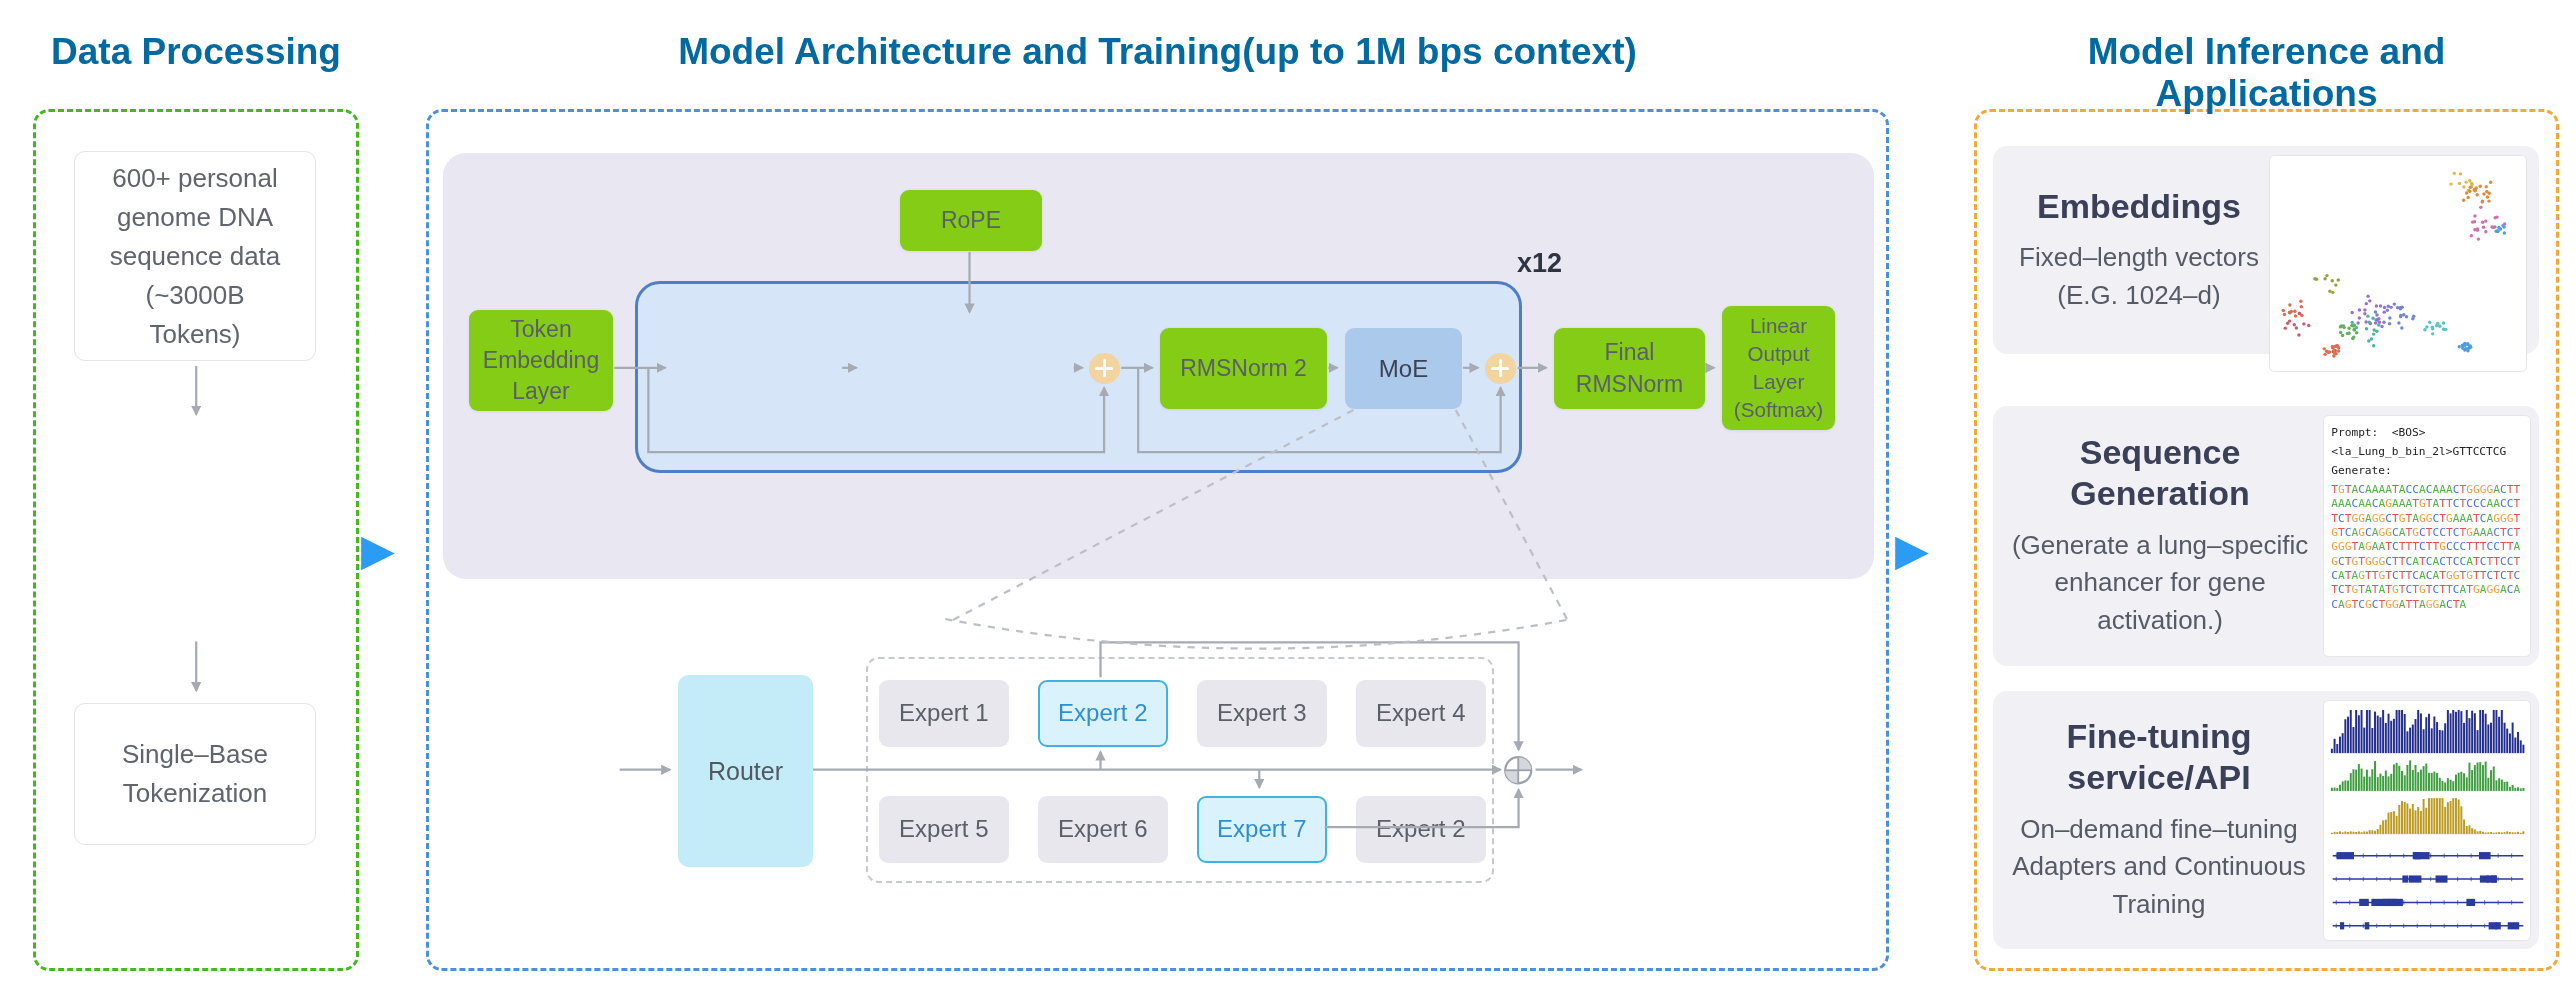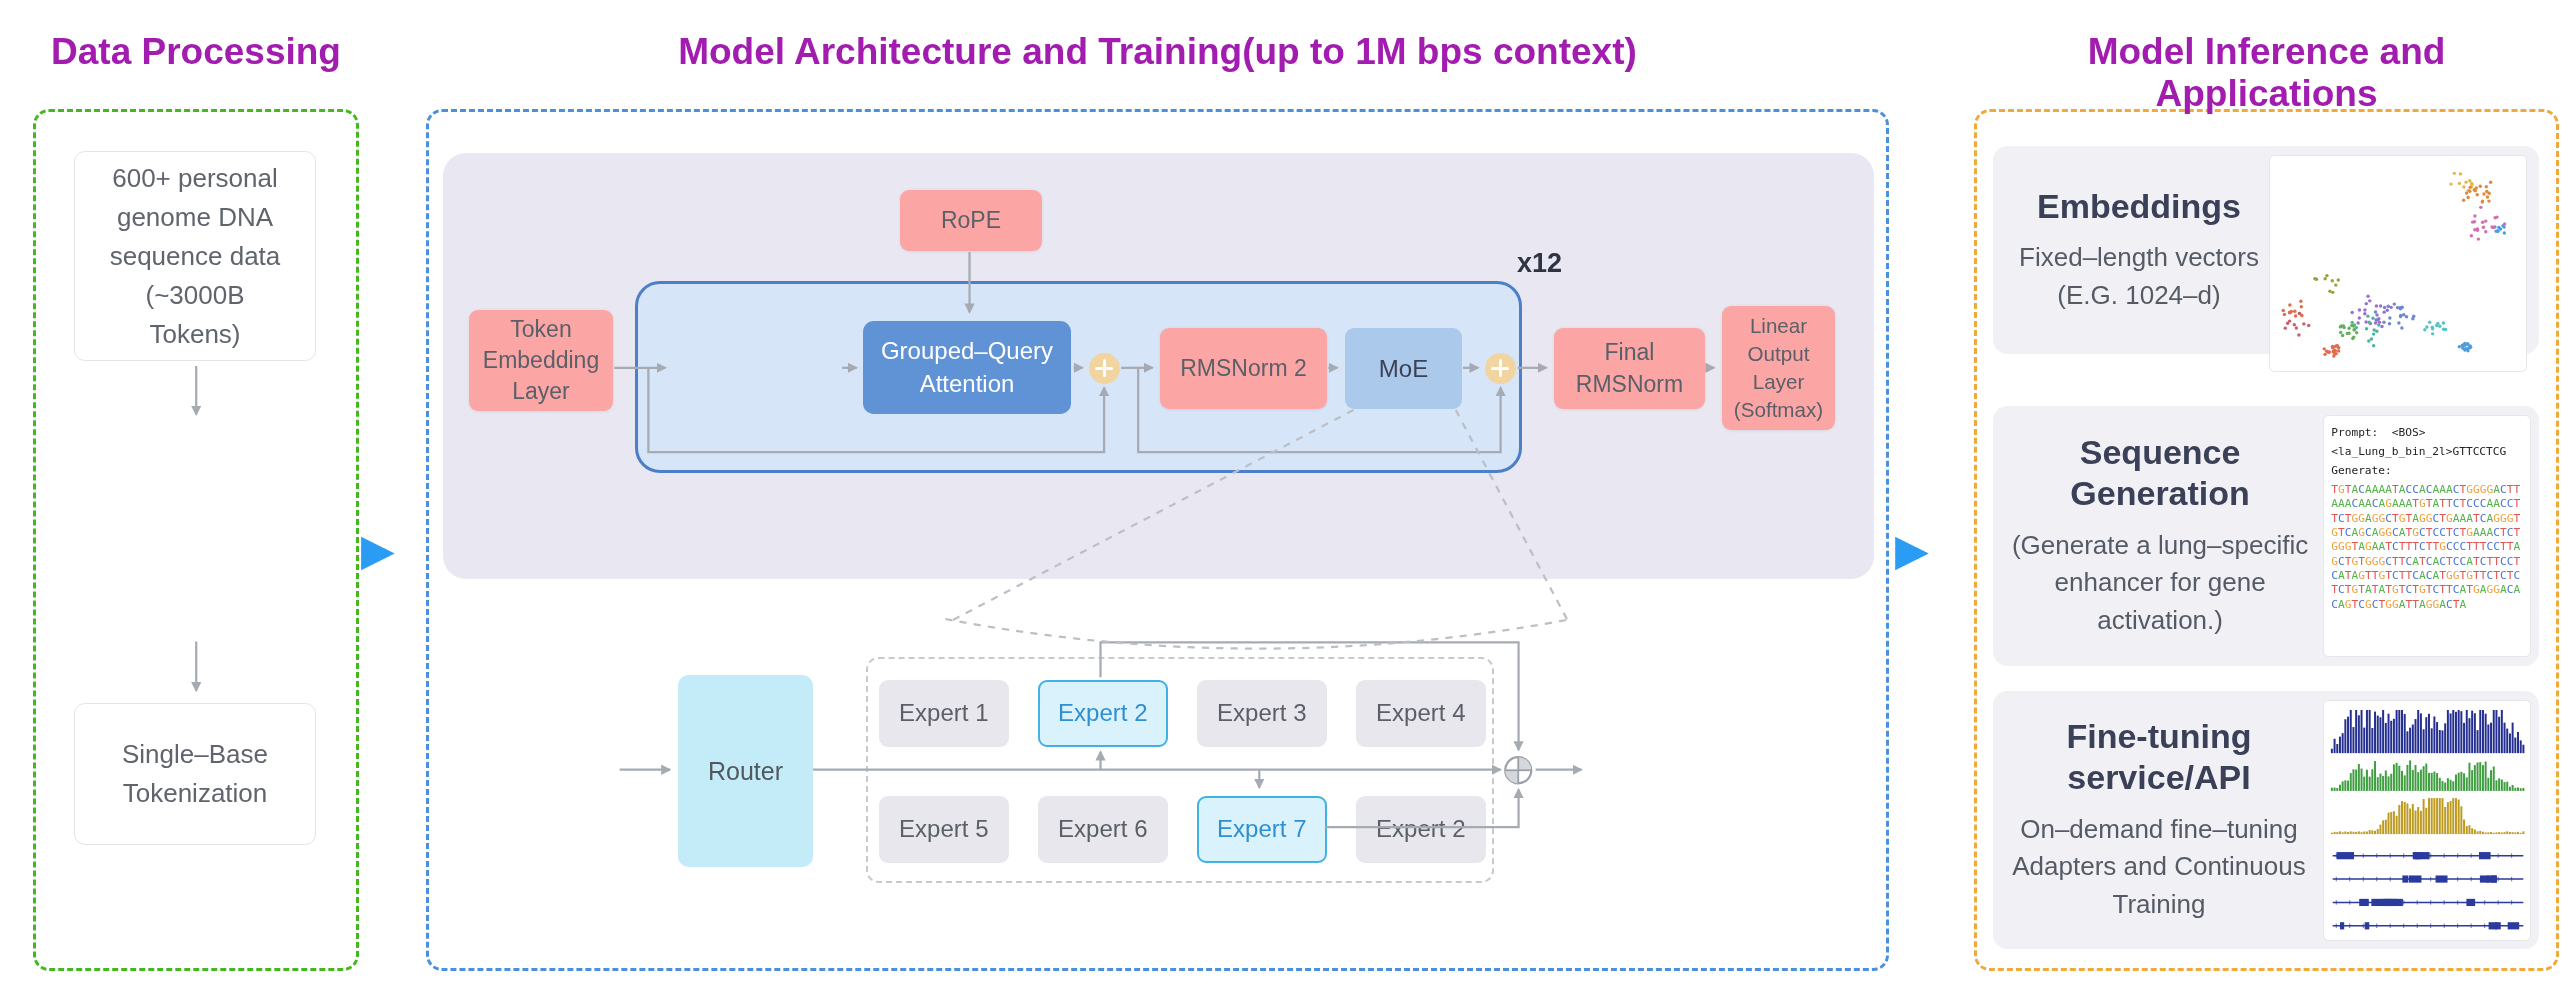--- a/index.html
+++ b/index.html
@@ -1,26 +1,26 @@
 <!DOCTYPE html>
 <html style="--section-green: #44b81e; --section-blue: #4a90dd; --section-orange: #f0a93a; --arrow-blue: #2b9cf4; --gqa-fill: #6093d6; --moe-fill: #abc9eb; --selected-expert: #41b1e2; --base-a: #54b44a; --base-c: #4a74d8; --base-g: #f0a13c; --base-t: #e25555;font-size:14.4px"><head>
 <meta charset="utf-8">
 <style>
   *{margin:0;padding:0;box-sizing:border-box}
   body{background:#ffffff;font-family:"Liberation Sans","DejaVu Sans",sans-serif}
   .canvas{position:relative;width:2576px;height:994px;background:#fff;overflow:hidden}
   .connectors{position:absolute;left:0;top:0;width:2576px;height:994px;z-index:2;pointer-events:none}
-  .sec-title{position:absolute;top:30.5px;font-size:37px;font-weight:bold;color:#a21caf;text-align:center;z-index:3}
+  .sec-title{position:absolute;top:30.5px;font-size:37px;font-weight:bold;color:#0369a1;text-align:center;z-index:3}
   .frame{position:absolute;border-radius:16px;z-index:1;background:transparent}
   .frame.green{left:33px;top:109px;width:326px;height:862px;border:3.6px dashed var(--section-green,#44b81e)}
   .frame.blue{left:426px;top:109px;width:1463px;height:862px;border:3.6px dashed var(--section-blue,#4a90dd)}
   .frame.orange{left:1974px;top:109px;width:585px;height:862px;border:3.6px dashed var(--section-orange,#f0a93a)}
   .step-box{position:absolute;left:74px;width:242px;background:#fff;border:1.8px solid #e4e4e8;border-radius:10.8px;display:flex;align-items:center;justify-content:center;text-align:center;font-size:26px;line-height:1.5;color:#5f646d;padding:0 23px;z-index:3}
   .panel{position:absolute;left:443px;top:153px;width:1431px;height:426px;background:#e9e7f1;border-radius:23px;z-index:0}
-  .wbox{position:absolute;background:#fca5a5;border-radius:9px;display:flex;align-items:center;justify-content:center;text-align:center;font-size:23px;color:#5a5f68;line-height:1.35;z-index:3;box-shadow:0 0.9px 2.7px rgba(80,80,110,.10);padding:0 3px}
+  .wbox{position:absolute;background:#84cc16;border-radius:9px;display:flex;align-items:center;justify-content:center;text-align:center;font-size:23px;color:#5a5f68;line-height:1.35;z-index:3;box-shadow:0 0.9px 2.7px rgba(80,80,110,.10);padding:0 3px}
   .blue-container{position:absolute;left:635px;top:281px;width:887px;height:192px;background:#d7e5f8;border:3.1px solid #4c7fc7;border-radius:25px;z-index:1}
   .gqa{position:absolute;left:863px;top:321px;width:208px;height:93px;background:var(--gqa-fill,#6093d6);border-radius:10.8px;color:#fff;display:flex;align-items:center;justify-content:center;text-align:center;font-size:24px;line-height:1.35;z-index:3}
   .moe-chip{position:absolute;left:1345px;top:328px;width:117px;height:81px;background:var(--moe-fill,#abc9eb);border-radius:9px;display:flex;align-items:center;justify-content:center;font-size:24px;color:#3c4254;z-index:3}
   .plus-badge{position:absolute;width:30.5px;height:30.5px;border-radius:50%;background:#f2d4a0;z-index:3}
   .plus-badge::before{content:"";position:absolute;left:6.3px;right:6.3px;top:13.5px;height:3.6px;background:#fff;border-radius:1.8px}
   .plus-badge::after{content:"";position:absolute;top:6.3px;bottom:6.3px;left:13.5px;width:3.6px;background:#fff;border-radius:1.8px}
   .x12{position:absolute;left:1517px;top:248px;font-size:27px;font-weight:bold;color:#2e3442;z-index:3}
   .router{position:absolute;left:678px;top:675px;width:135px;height:192px;background:#c3ecf8;border-radius:10.8px;display:flex;align-items:center;justify-content:center;font-size:25px;color:#53585f;z-index:3}
   .experts-panel{position:absolute;left:866px;top:657px;width:628px;height:226px;border:2.2px dashed #c6c9ce;border-radius:12.6px;display:grid;grid-template-columns:repeat(4,130px);grid-auto-rows:67px;column-gap:29px;row-gap:49px;padding:20.6px 0 0 10.8px;z-index:1}
   .expert{background:#e8e7ee;border-radius:9px;display:flex;align-items:center;justify-content:center;font-size:24px;color:#5a5f68;position:relative;z-index:3}
@@ -89,21 +89,20 @@
 
   <div class="frame green"></div>
   <div class="step-box" style="top:151px;height:210px">600+ personal genome DNA sequence data (~3000B Tokens)</div>
   <div class="step-box" style="top:703px;height:142px">Single–Base Tokenization</div>
 
   <div class="frame blue"></div>
   <div class="panel"></div>
   <div class="wbox" style="left:900px;top:190px;width:142px;height:61px">RoPE</div>
   <div class="wbox" style="left:469px;top:310px;width:144px;height:101px">Token Embedding Layer</div>
   <div class="blue-container"></div>
-  <div class="gqa">Grouped–Query Attention</div>
   <div class="plus-badge" style="left:1089px;top:353px"></div>
   <div class="wbox" style="left:1160px;top:328px;width:167px;height:81px">RMSNorm 2</div>
   <div class="moe-chip">MoE</div>
   <div class="plus-badge" style="left:1485px;top:353px"></div>
   <div class="x12">x12</div>
   <div class="wbox" style="left:1554px;top:328px;width:151px;height:81px">Final RMSNorm</div>
   <div class="wbox" style="left:1722px;top:306px;width:113px;height:124px;font-size:20.6px">Linear Output Layer (Softmax)</div>
 
   <div class="router">Router</div>
   <div class="experts-panel">

